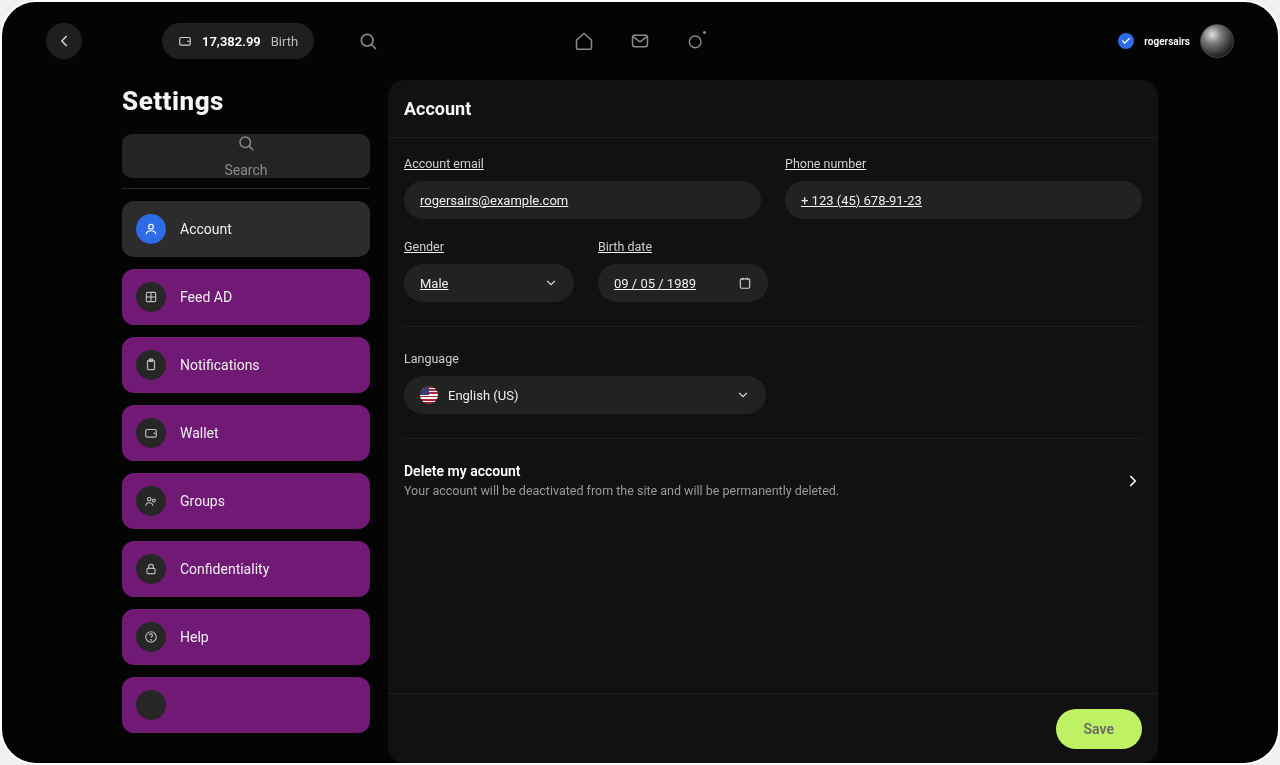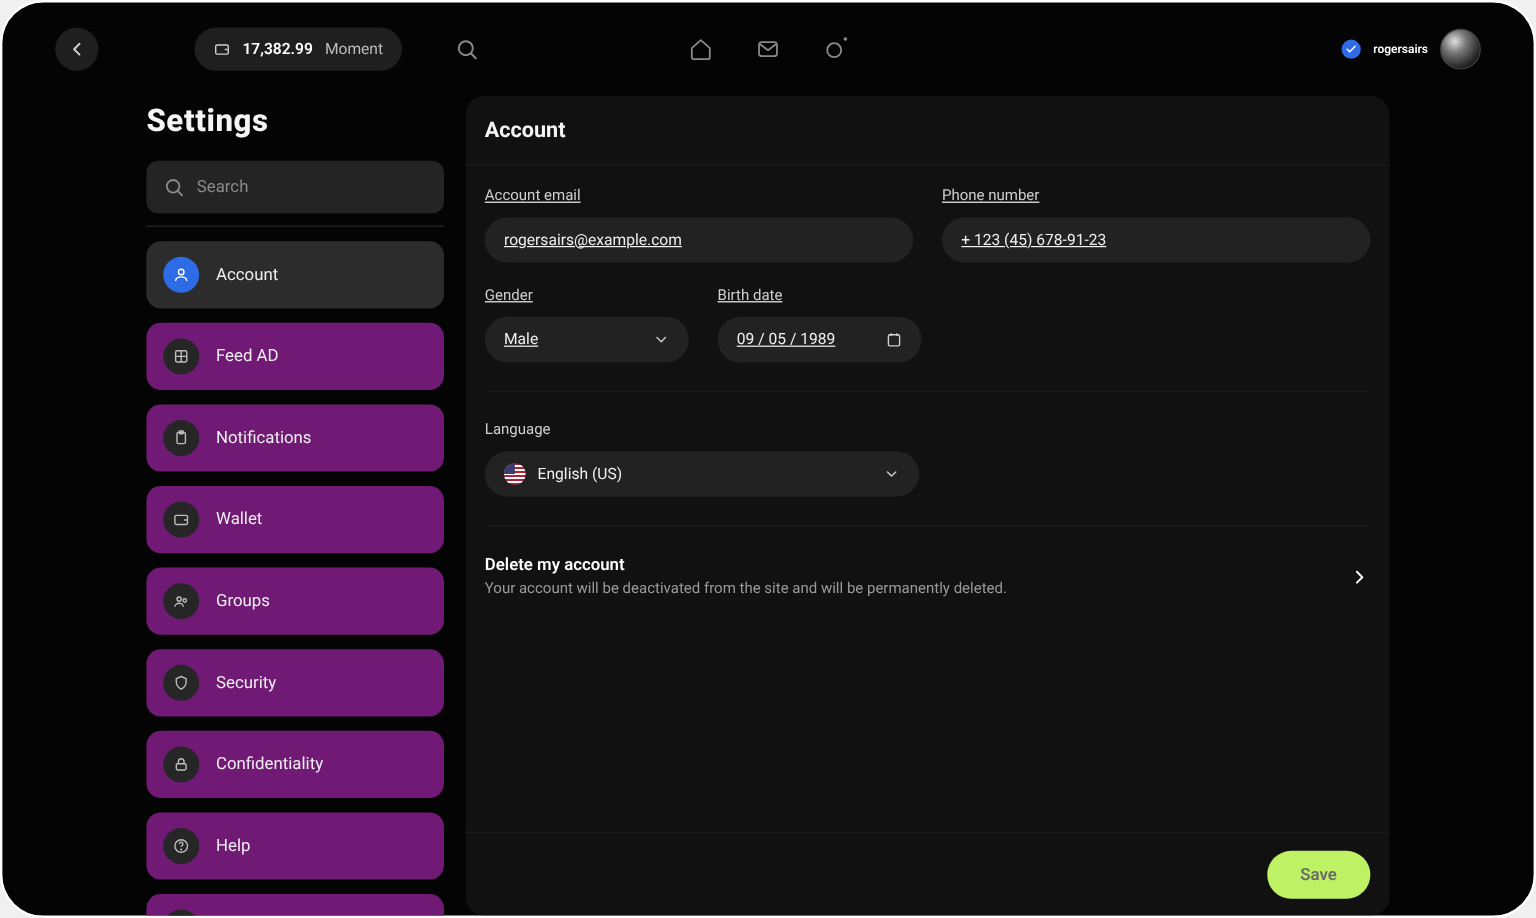--- a/index.html
+++ b/index.html
@@ -58,20 +58,21 @@
   .body{
     position:absolute;top:78px;left:0;right:0;bottom:0;
     display:flex;padding:0 120px 0 120px;
   }
   .sidebar{width:248px;flex:none;}
   .page-title{font-size:26px;font-weight:800;margin:6px 0 18px 0;letter-spacing:.5px;}
   .search-box{
     height:44px;border-radius:10px;background:#242424;
     display:flex;align-items:center;padding:0 14px;gap:10px;color:#8a8a8a;font-size:14px;
     margin-bottom:10px;
+    flex-direction:column;
   }
   .side-divider{height:1px;background:var(--divider);margin:6px 0 12px;}
   .side-item{
     height:56px;border-radius:12px;background:#701a75;
     display:flex;align-items:center;padding:0 14px;gap:14px;font-size:14px;
     margin-bottom:12px;cursor:pointer;color:#efefef;
   }
   .side-item.active{background:#2c2c2c;}
   .side-item .icon-wrap{
     width:30px;height:30px;border-radius:15px;background:#262626;
@@ -135,21 +136,21 @@
           <polyline points="15 18 9 12 15 6"></polyline>
         </svg>
     </div>
 
     <div class="pill">
       <svg class="ic-sm" viewBox="0 0 24 24" fill="none" stroke="#cfcfcf" stroke-width="2">
           <rect x="3" y="6" width="18" height="13" rx="2"></rect>
           <path d="M16 12.5h4"></path>
         </svg>
       <span class="amount">17,382.99</span>
-      <span class="unit">Moment</span>
+      <span class="unit">Birth</span>
     </div>
 
     <div class="search-top">
       <svg class="ic-lg" viewBox="0 0 24 24" fill="none" stroke="#8a8a8a" stroke-width="2" stroke-linecap="round">
           <circle cx="11" cy="11" r="7"></circle>
           <line x1="21" y1="21" x2="16.5" y2="16.5"></line>
         </svg>
     </div>
 
     <div class="center-icons">
@@ -242,28 +243,20 @@
         <span class="icon-wrap">
           <svg class="ic-sm" viewBox="0 0 24 24" fill="none" stroke="currentColor" stroke-width="2">
               <circle cx="9" cy="9" r="3"></circle>
               <circle cx="17" cy="11" r="2.5"></circle>
               <path d="M3 20c0-3 3-5 6-5s6 2 6 5"></path>
             </svg>
         </span>
         <span>Groups</span>
       </div>
 
-      <div class="side-item">
-        <span class="icon-wrap">
-          <svg class="ic-sm" viewBox="0 0 24 24" fill="none" stroke="currentColor" stroke-width="2" stroke-linejoin="round">
-              <path d="M12 3l7 3v5c0 5-3 8-7 10-4-2-7-5-7-10V6z"></path>
-            </svg>
-        </span>
-        <span>Security</span>
-      </div>
 
       <div class="side-item">
         <span class="icon-wrap">
           <svg class="ic-sm" viewBox="0 0 24 24" fill="none" stroke="currentColor" stroke-width="2">
               <rect x="5" y="11" width="14" height="9" rx="2"></rect>
               <path d="M8 11V8a4 4 0 0 1 8 0v3"></path>
             </svg>
         </span>
         <span>Confidentiality</span>
       </div>

